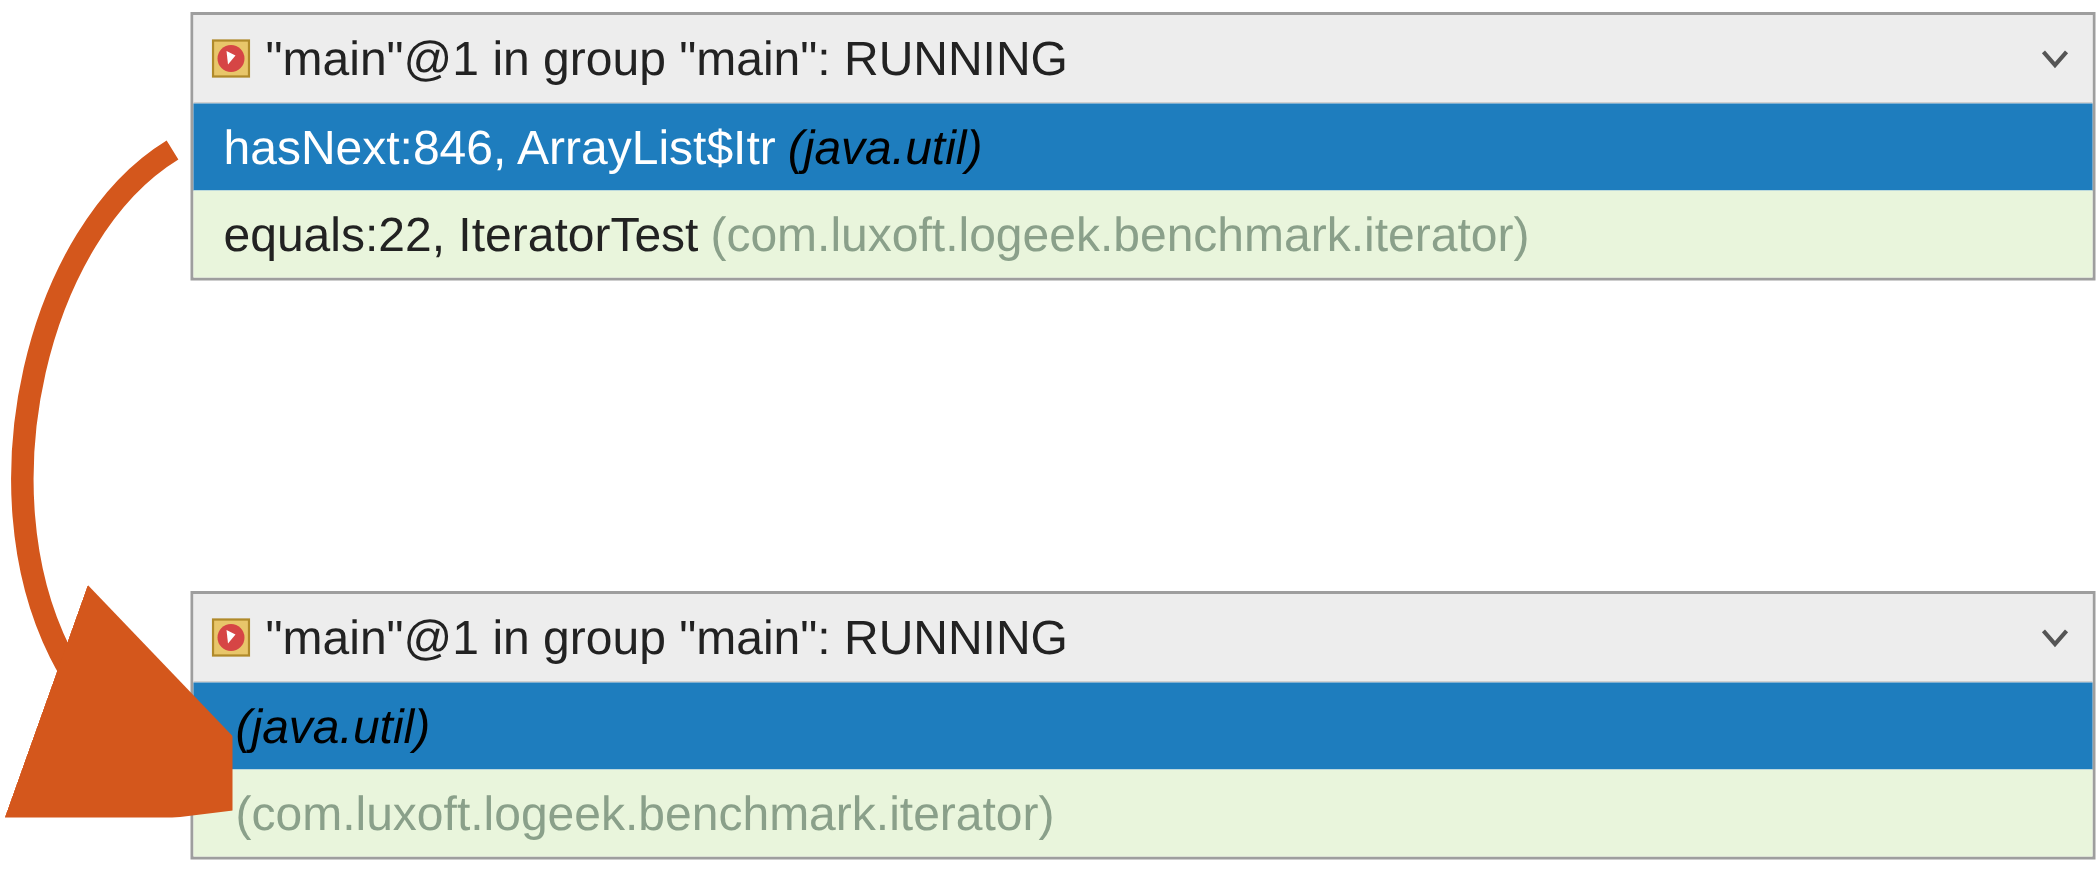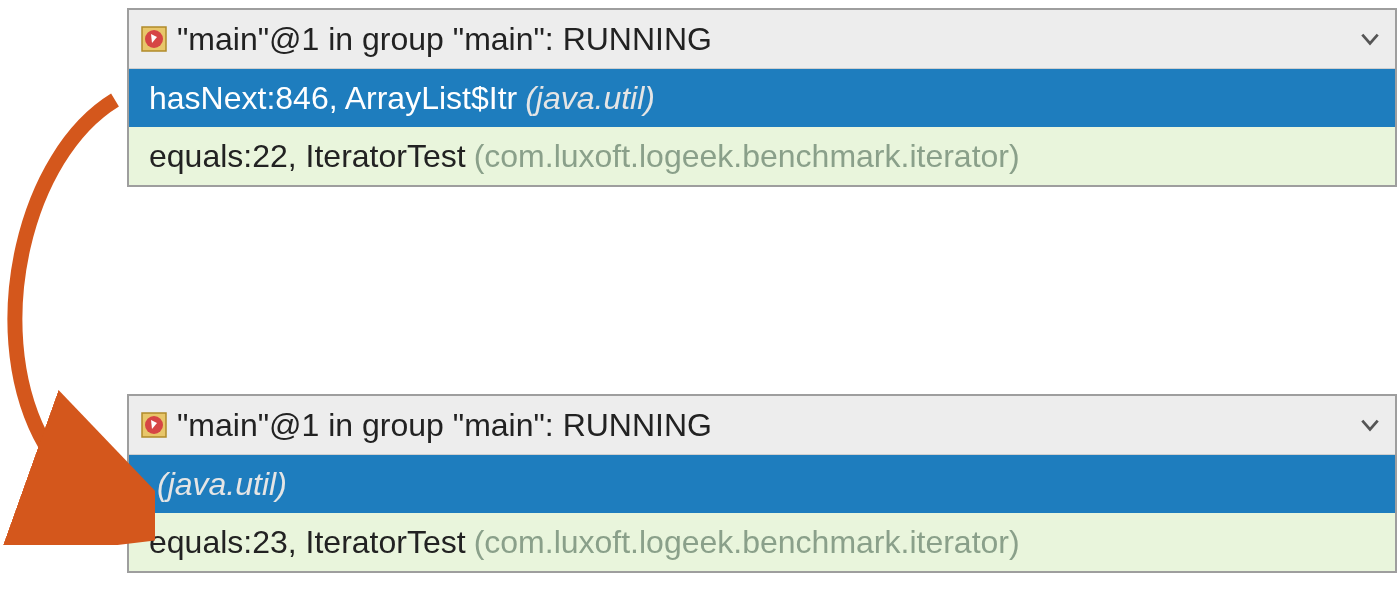--- a/index.html
+++ b/index.html
@@ -62,21 +62,21 @@
     background: #1e7dbe;
     color: #ffffff;
   }
   .frame-other {
     background: #e9f5dc;
     color: #222222;
     align-items: center;
   }
   .pkg-sel {
     font-style: italic;
-    color: #e5e5e5;
+    color: #000000;
     margin-left: 8px;
   }
   .pkg-other {
     color: #8aa08a;
     margin-left: 8px;
   }
 
   .arrow-wrap {
     position: absolute;
     left: -5px;
@@ -128,21 +128,20 @@
     <span class="chev">
       <svg viewBox="0 0 20 20" width="22" height="22">
         <path d="M3 6 L10 14 L17 6" fill="none" stroke="#555555" stroke-width="2.5"></path>
       </svg>
     </span>
   </div>
   <div class="frame-row frame-selected">
     <span class="pkg-sel">(java.util)</span>
   </div>
   <div class="frame-row frame-other">
-    <span>equals:23, IteratorTest</span>
     <span class="pkg-other">(com.luxoft.logeek.benchmark.iterator)</span>
   </div>
 </div>
 
 <div class="arrow-wrap">
   <svg viewBox="0 0 160 470" width="160" height="470">
     <defs>
       <marker id="arrhead" markerWidth="12" markerHeight="12" refX="6" refY="6" orient="auto">
         <path d="M0,0 L12,6 L0,12 Z" fill="#d4571c"></path>
       </marker>

